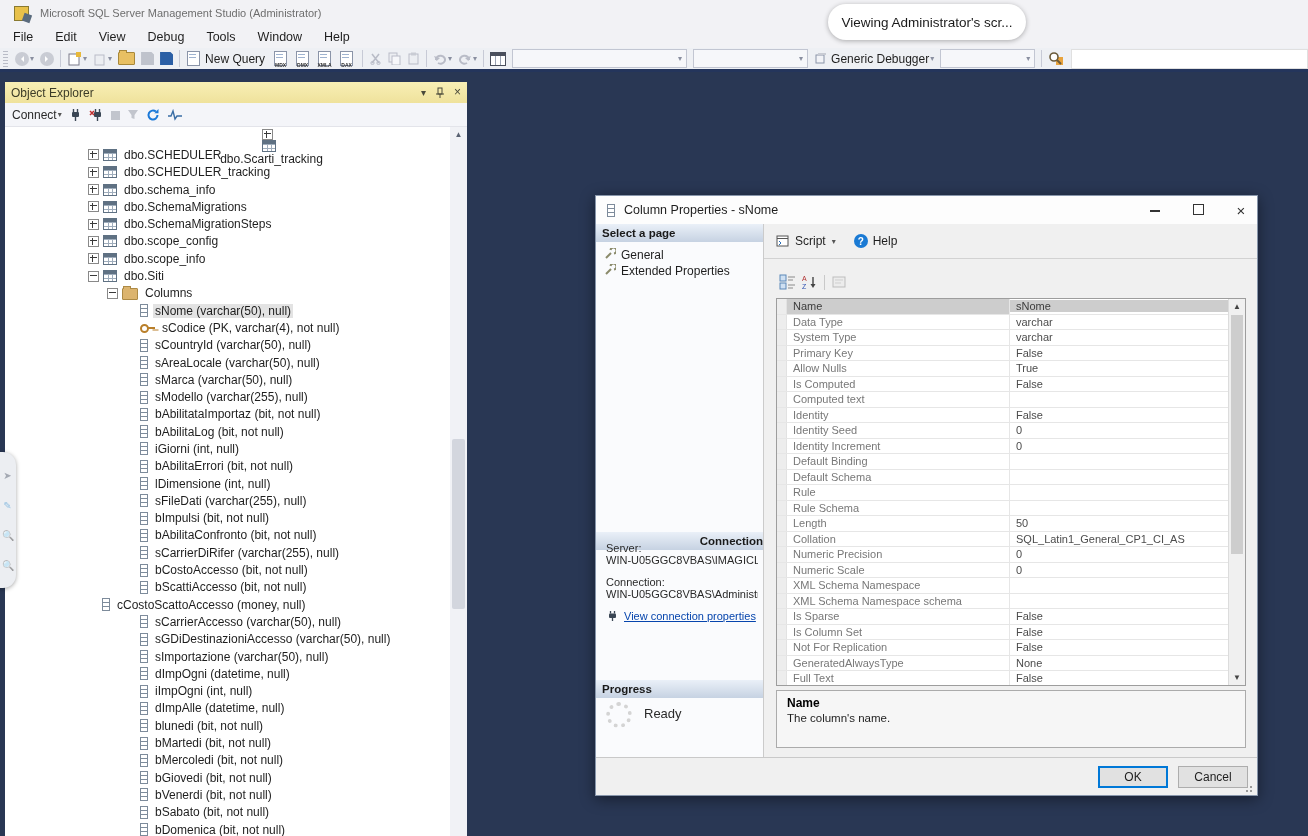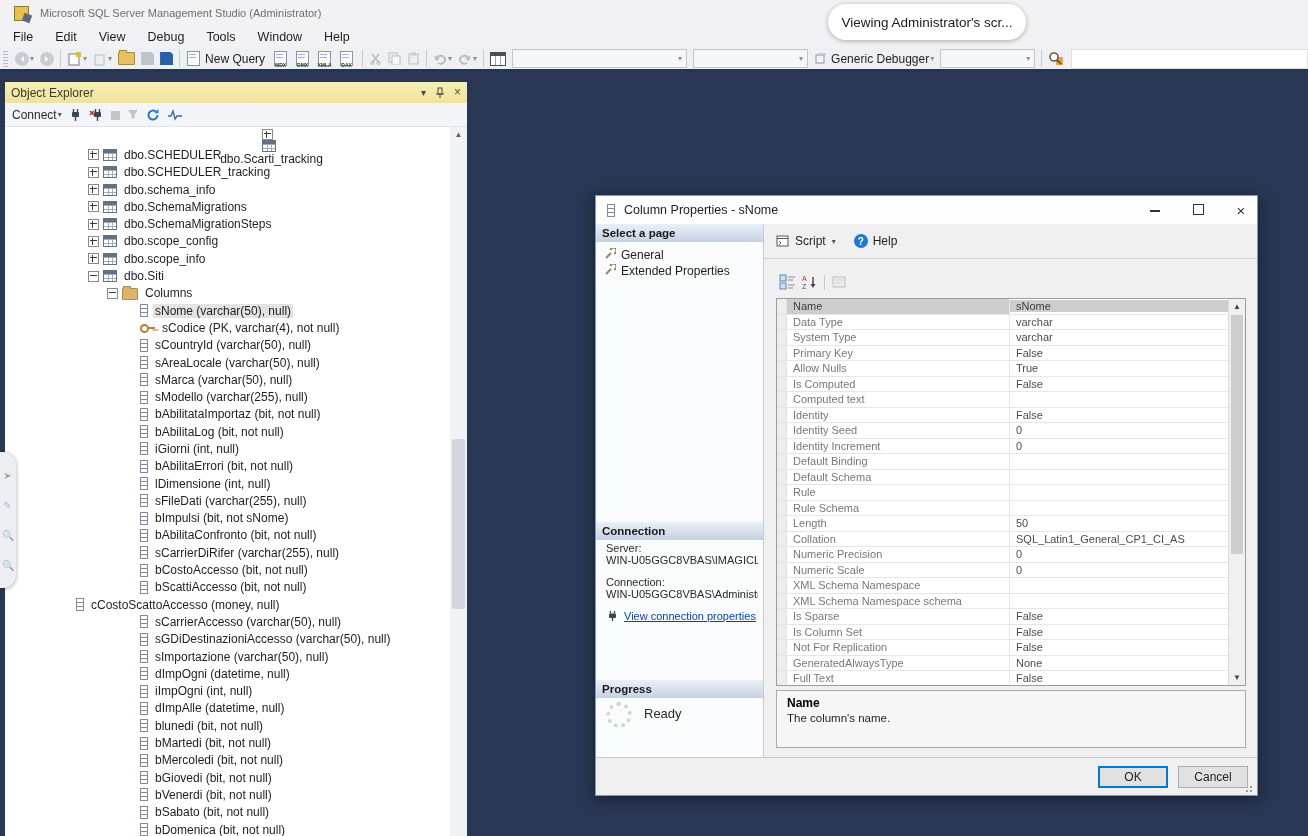--- a/index.html
+++ b/index.html
@@ -458,39 +458,39 @@
           <div class="tree-row" style="padding-left: 135px;">
             <span class="t-ico icon-column"></span>
             <span class="lbl">lDimensione (int, null)</span>
           </div>
           <div class="tree-row" style="padding-left: 135px;">
             <span class="t-ico icon-column"></span>
             <span class="lbl">sFileDati (varchar(255), null)</span>
           </div>
           <div class="tree-row" style="padding-left: 135px;">
             <span class="t-ico icon-column"></span>
-            <span class="lbl">bImpulsi (bit, not sNome)</span>
+            <span class="lbl">bImpulsi (bit, not null)</span>
           </div>
           <div class="tree-row" style="padding-left: 135px;">
             <span class="t-ico icon-column"></span>
             <span class="lbl">bAbilitaConfronto (bit, not null)</span>
           </div>
           <div class="tree-row" style="padding-left: 135px;">
             <span class="t-ico icon-column"></span>
             <span class="lbl">sCarrierDiRifer (varchar(255), null)</span>
           </div>
           <div class="tree-row" style="padding-left: 135px;">
             <span class="t-ico icon-column"></span>
             <span class="lbl">bCostoAccesso (bit, not null)</span>
           </div>
           <div class="tree-row" style="padding-left: 135px;">
             <span class="t-ico icon-column"></span>
             <span class="lbl">bScattiAccesso (bit, not null)</span>
           </div>
-          <div class="tree-row" style="padding-left: 71px; text-align: center;">
+          <div class="tree-row" style="padding-left: 97px; text-align: center;">
             <span class="t-ico icon-column"></span>
             <span class="lbl">cCostoScattoAccesso (money, null)</span>
           </div>
           <div class="tree-row" style="padding-left: 135px;">
             <span class="t-ico icon-column"></span>
             <span class="lbl">sCarrierAccesso (varchar(50), null)</span>
           </div>
           <div class="tree-row" style="padding-left: 135px;">
             <span class="t-ico icon-column"></span>
             <span class="lbl">sGDiDestinazioniAccesso (varchar(50), null)</span>
@@ -568,21 +568,21 @@
         <span>General</span>
       </div>
       <div class="pane-item" style="top:40px;">
         <svg width="12" height="12">
             <path d="M2 10 L7 5" stroke="#8a8a6a" stroke-width="2"></path>
             <path d="M6.5 2 a3 3 0 1 1 3.5 3.5" fill="none" stroke="#8a8a6a" stroke-width="2"></path>
           </svg>
         <span>Extended Properties</span>
       </div>
 
-      <div class="pane-header" style="top:298px;">Connection</div>
+      <div class="pane-header" style="top:308px;text-align:right;">Connection</div>
       <div class="conn-label" style="top:318px;">Server:</div>
       <div class="conn-value" style="top:330px;">WIN-U05GGC8VBAS\IMAGICLE20</div>
       <div class="conn-label" style="top:352px;">Connection:</div>
       <div class="conn-value" style="top:364px;">WIN-U05GGC8VBAS\Administrator</div>
       <div id="conn-link" style="top:386px;">
         <svg width="13" height="12">
             <path d="M4.5 1 v2.5 M8.5 1 v2.5" stroke="#3a4654" stroke-width="1.3"></path>
             <rect x="3" y="3.5" width="7" height="4.5" rx="1" fill="#3a4654"></rect>
             <path d="M6.5 8 v3" stroke="#3a4654" stroke-width="1.3"></path>
           </svg>

